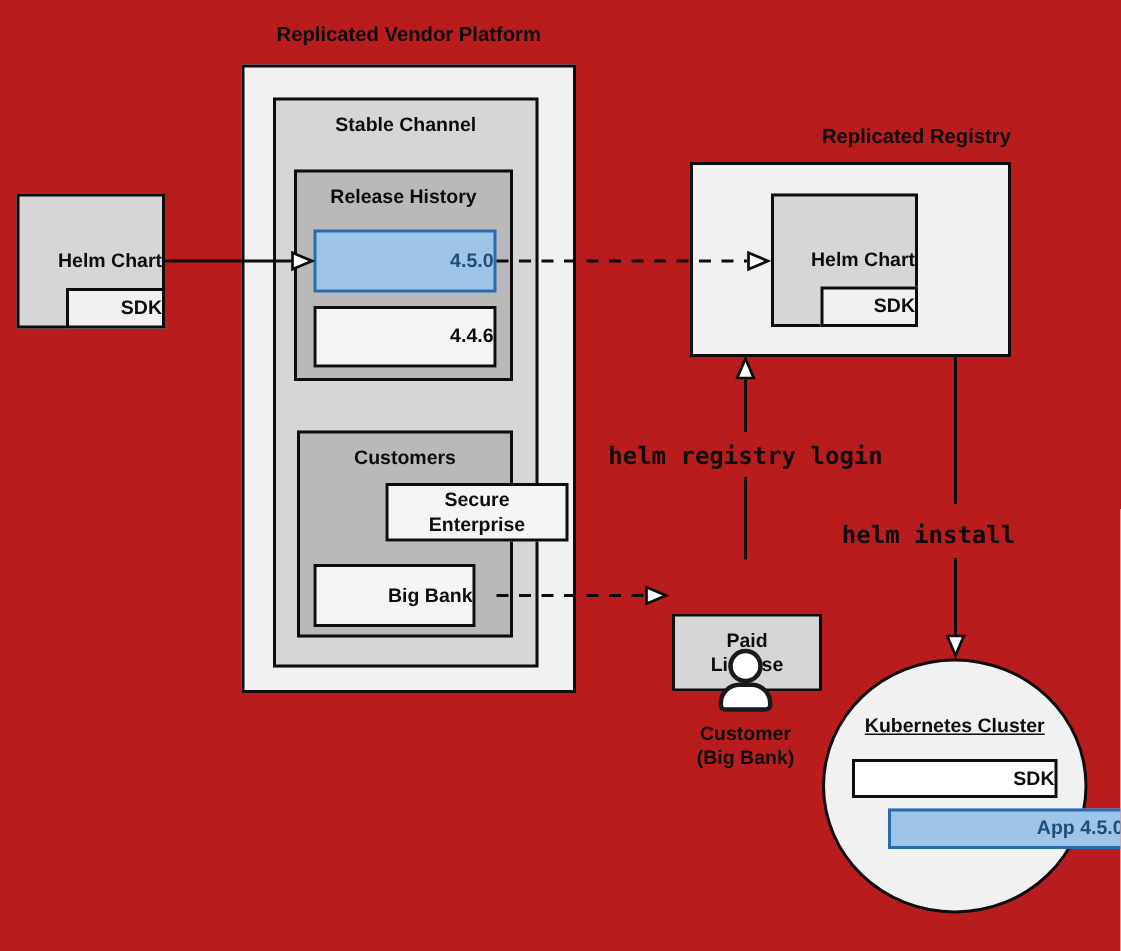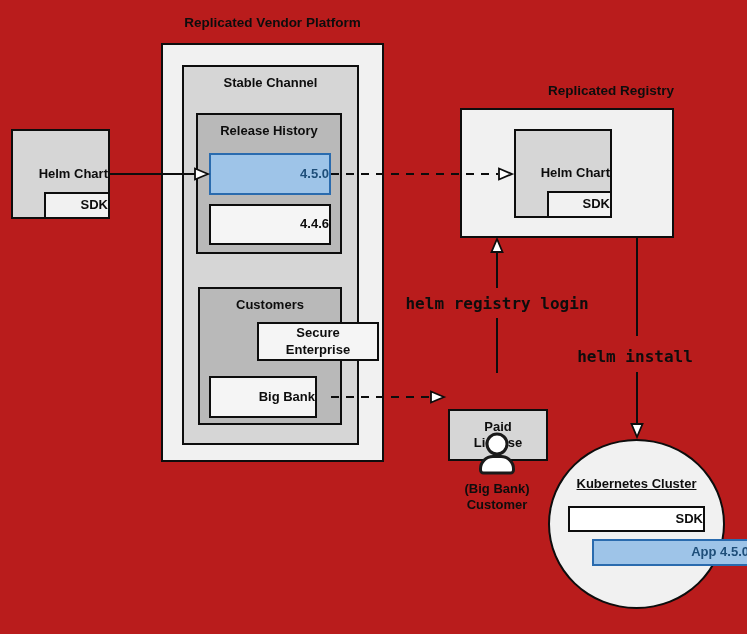--- a/index.html
+++ b/index.html
@@ -80,35 +80,35 @@
   </div>
   <div class="box fill-light center" style="left:547px;top:191px;width:65px;height:27px;">
     <span class="lbl">SDK</span>
   </div>
 
   <div class="box fill-mid center" style="left:448px;top:373px;width:100px;height:52px;margin-top:36px;">
     <span class="lbl wrap-xnarrow">Paid License</span>
   </div>
 
   <div class="float-lbl lbl" style="left:437px;top:481px;width:120px;">
+    <span style="display:block;">Customer</span>
     <span style="display:block;">(Big Bank)</span>
-    <span style="display:block;">Customer</span>
   </div>
 
   <div class="box fill-light circle" style="left:548px;top:439px;width:177px;height:170px;"></div>
   <div class="float-lbl lbl" style="left:548px;top:476px;width:177px;text-decoration:underline;">Kubernetes Cluster</div>
   <div class="box fill-white center" style="left:568px;top:506px;width:137px;height:26px;z-index:3;">
     <span class="lbl">SDK</span>
   </div>
   <div class="box blue center" style="left:592px;top:539px;width:159px;height:27px;z-index:3;">
     <span class="lbl">App 4.5.0</span>
   </div>
 
   <div class="float-lbl mono" style="left:396px;top:294px;width:202px;">helm registry login</div>
-  <div class="float-lbl mono" style="left:555px;top:347px;width:160px;">helm install</div>
+  <div class="float-lbl mono" style="left:539px;top:347px;width:160px;">helm install</div>
 
   <svg id="arrows" width="747" height="634" viewBox="0 0 747 634">
 
     <g>
       <line x1="110" y1="174" x2="195" y2="174" stroke="#0d0d0d" stroke-width="2"></line>
       <polygon points="208,174 195,168.5 195,179.5" fill="#ffffff" stroke="#0d0d0d" stroke-width="1.8"></polygon>
     </g>
 
     <g>
       <line x1="331" y1="174" x2="498" y2="174" stroke="#0d0d0d" stroke-width="2" stroke-dasharray="8 7"></line>

